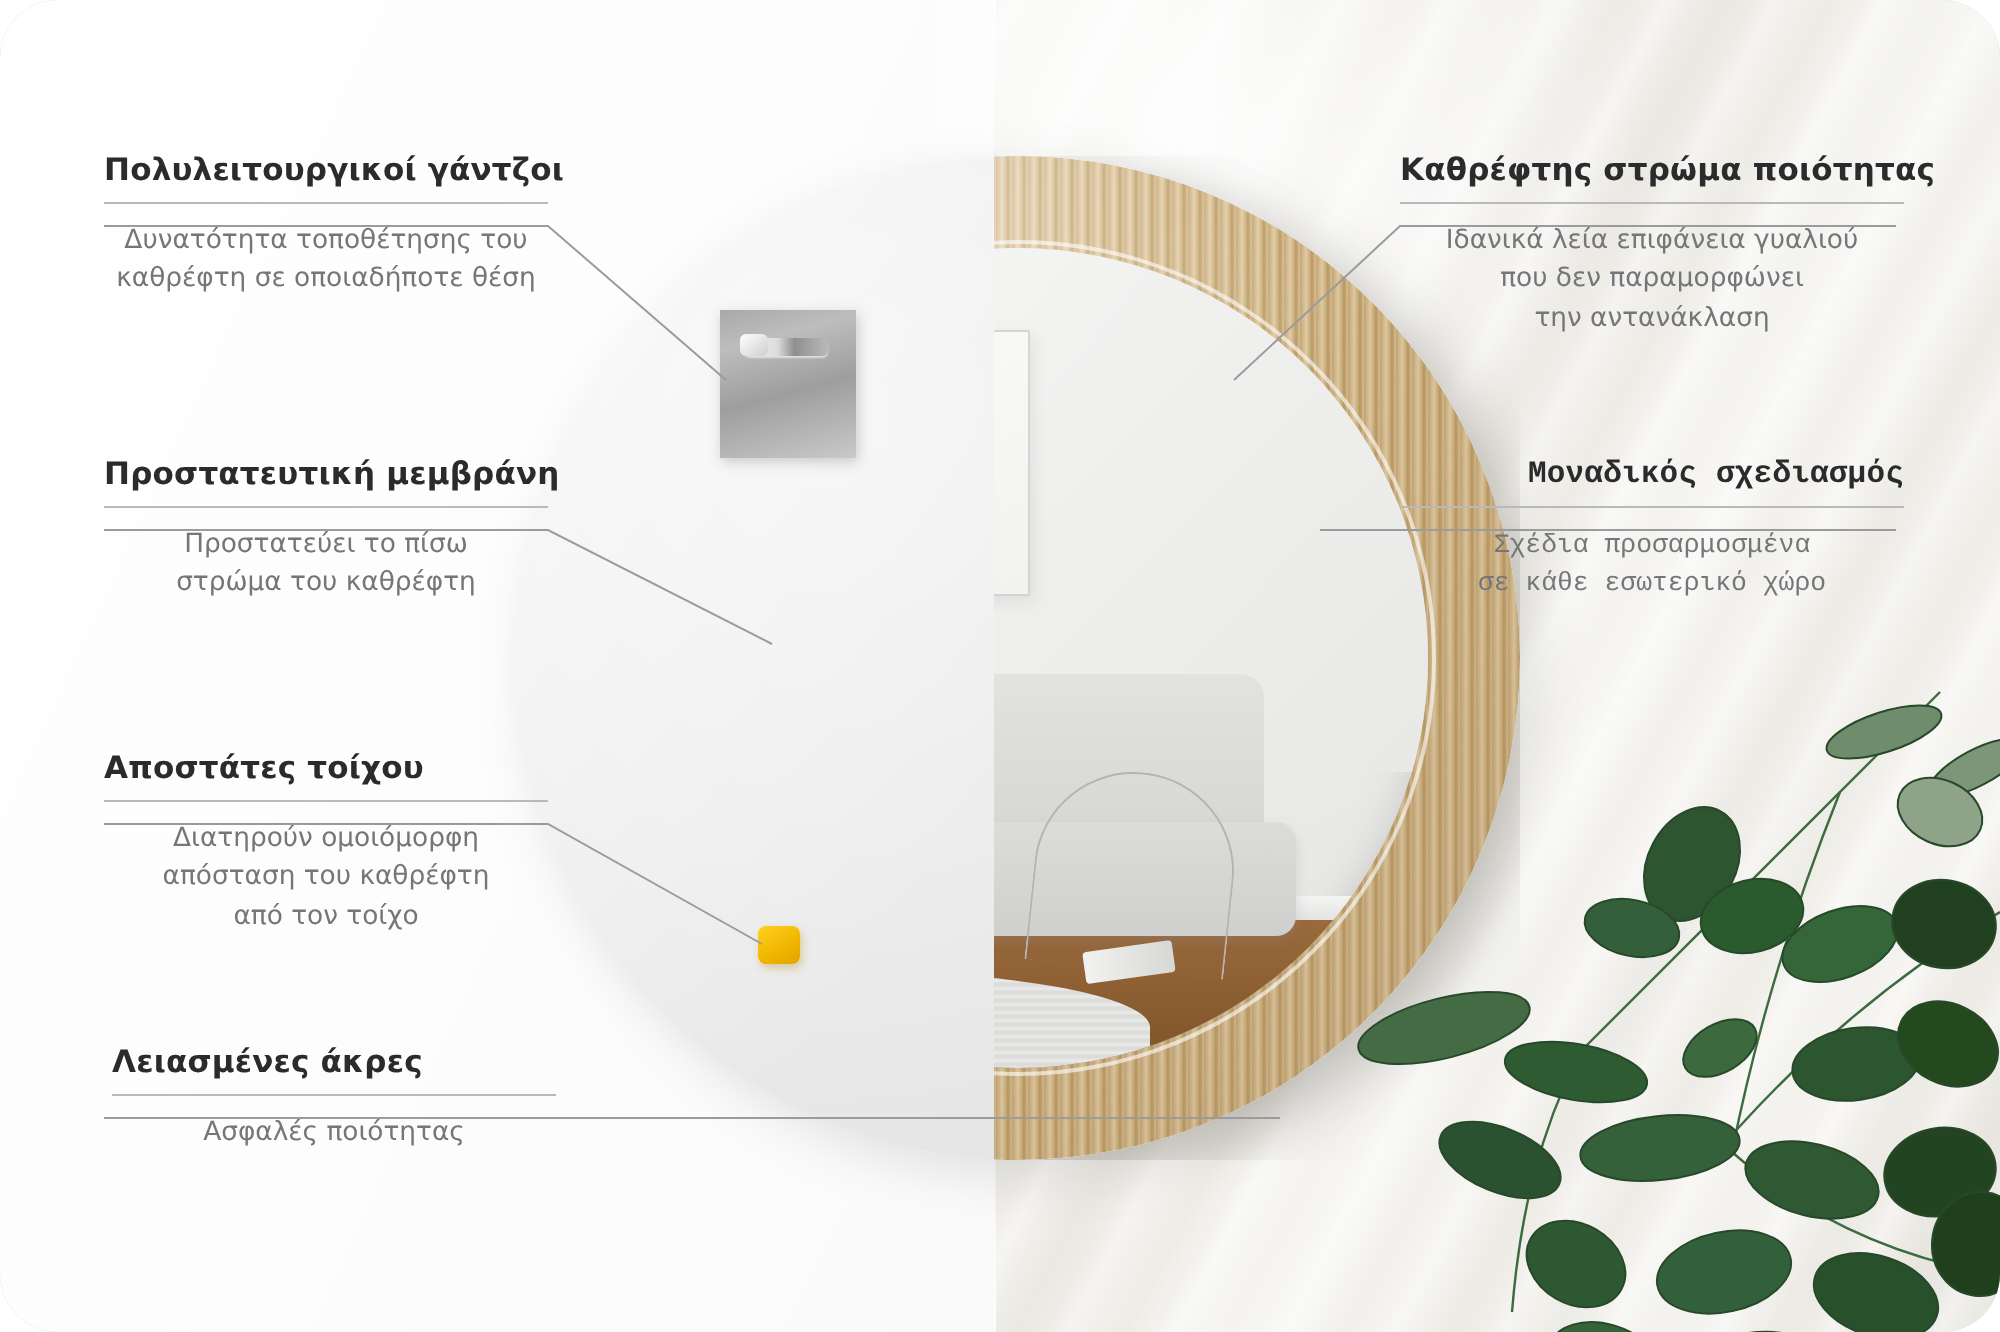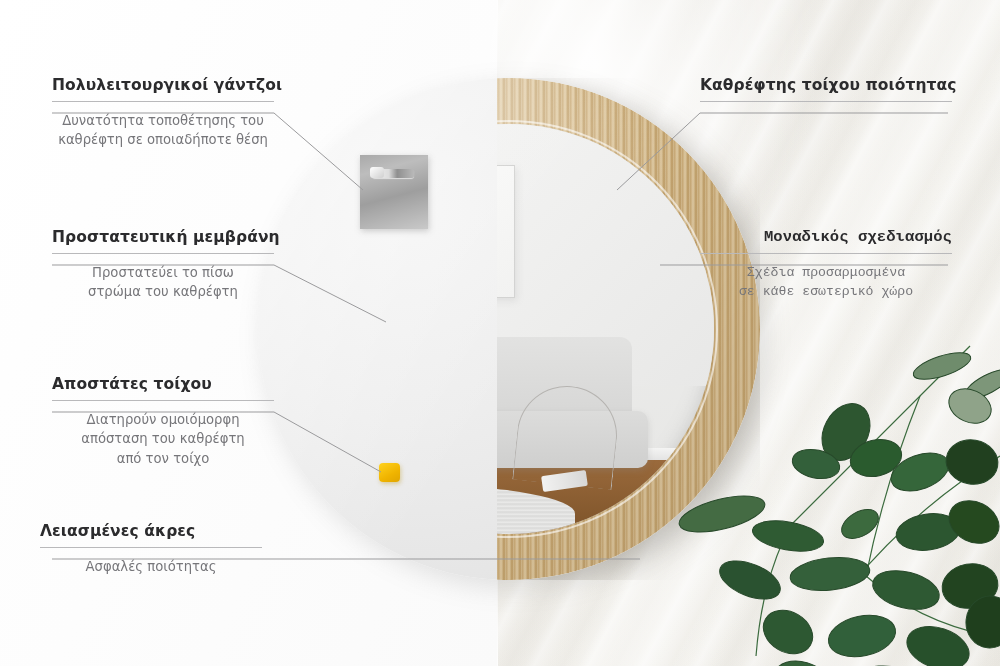--- a/index.html
+++ b/index.html
@@ -1,21 +1,21 @@
 <!DOCTYPE html>
 <html><head>
 <meta charset="utf-8">
 <style>
   html,body{margin:0;padding:0;}
   body{
     width:1000px;height:666px;overflow:hidden;
     font-family:"DejaVu Sans","Liberation Sans",sans-serif;
     background:#ffffff;
   }
-  .stage{position:relative;width:1000px;height:666px;overflow:hidden;background:#86efac;}
+  .stage{position:relative;width:1000px;height:666px;overflow:hidden;background:#86efac;border-radius:29px;}
 
   
   .bg-left{
     position:absolute;left:0;top:0;width:497px;height:666px;
     background:linear-gradient(115deg,#ffffff 0%,#fdfdfd 45%,#fafafa 100%);
   }
   .bg-right{
     position:absolute;left:497px;top:0;width:503px;height:666px;
     background:linear-gradient(120deg,#f3f2ee 0%,#eeece7 30%,#f5f4f0 62%,#eceae4 100%);
   }
@@ -182,21 +182,21 @@
   .callout .rule{height:1px;background:#b9b9bb;margin-bottom:9px;}
   .callout .desc{
     font-size:13.2px;line-height:1.46;color:#76767a;font-weight:400;margin:0;text-align:center;
   }
   .left-callout{text-align:left;}
   .right-callout{text-align:right;}
 
   .c1{left:52px;top:76px;width:222px;}
   .c2{left:52px;top:228px;width:222px;}
   .c3{left:52px;top:375px;width:222px;}
-  .c4{left:40px;top:522px;width:222px;}
+  .c4{left:56px;top:522px;width:222px;}
   .c5{right:48px;top:76px;width:252px;}
   .c6{right:48px;top:228px;width:252px;font-family:Liberation Mono, monospace;}
 
   
   .foliage{position:absolute;right:0;bottom:0;width:330px;height:330px;pointer-events:none;}
 </style>
 </head>
 <body>
 
 <div class="stage">
@@ -272,22 +272,23 @@
     <div class="desc">Διατηρούν ομοιόμορφη<br>απόσταση του καθρέφτη<br>από τον τοίχο</div>
   </div>
 
   <div class="callout left-callout c4">
     <div class="title">Λειασμένες άκρες</div>
     <div class="rule"></div>
     <div class="desc">Ασφαλές ποιότητας</div>
   </div>
 
   <div class="callout right-callout c5">
-    <div class="title">Καθρέφτης τοίχου ποιότητας</div>
-    <div class="rule"></div>
+    <div class="title">Καθρέφτης στρώμα ποιότητας</div>
+    <div class="rule"></div>
+    <div class="desc">Ιδανικά λεία επιφάνεια γυαλιού<br>που δεν παραμορφώνει<br>την αντανάκλαση</div>
   </div>
 
   <div class="callout right-callout c6">
     <div class="title">Μοναδικός σχεδιασμός</div>
     <div class="rule"></div>
     <div class="desc">Σχέδια προσαρμοσμένα<br>σε κάθε εσωτερικό χώρο</div>
   </div>
 
   <svg class="foliage" viewBox="0 0 330 330">
     <g fill="#2f5a33" stroke="#27492a" stroke-width="1">

